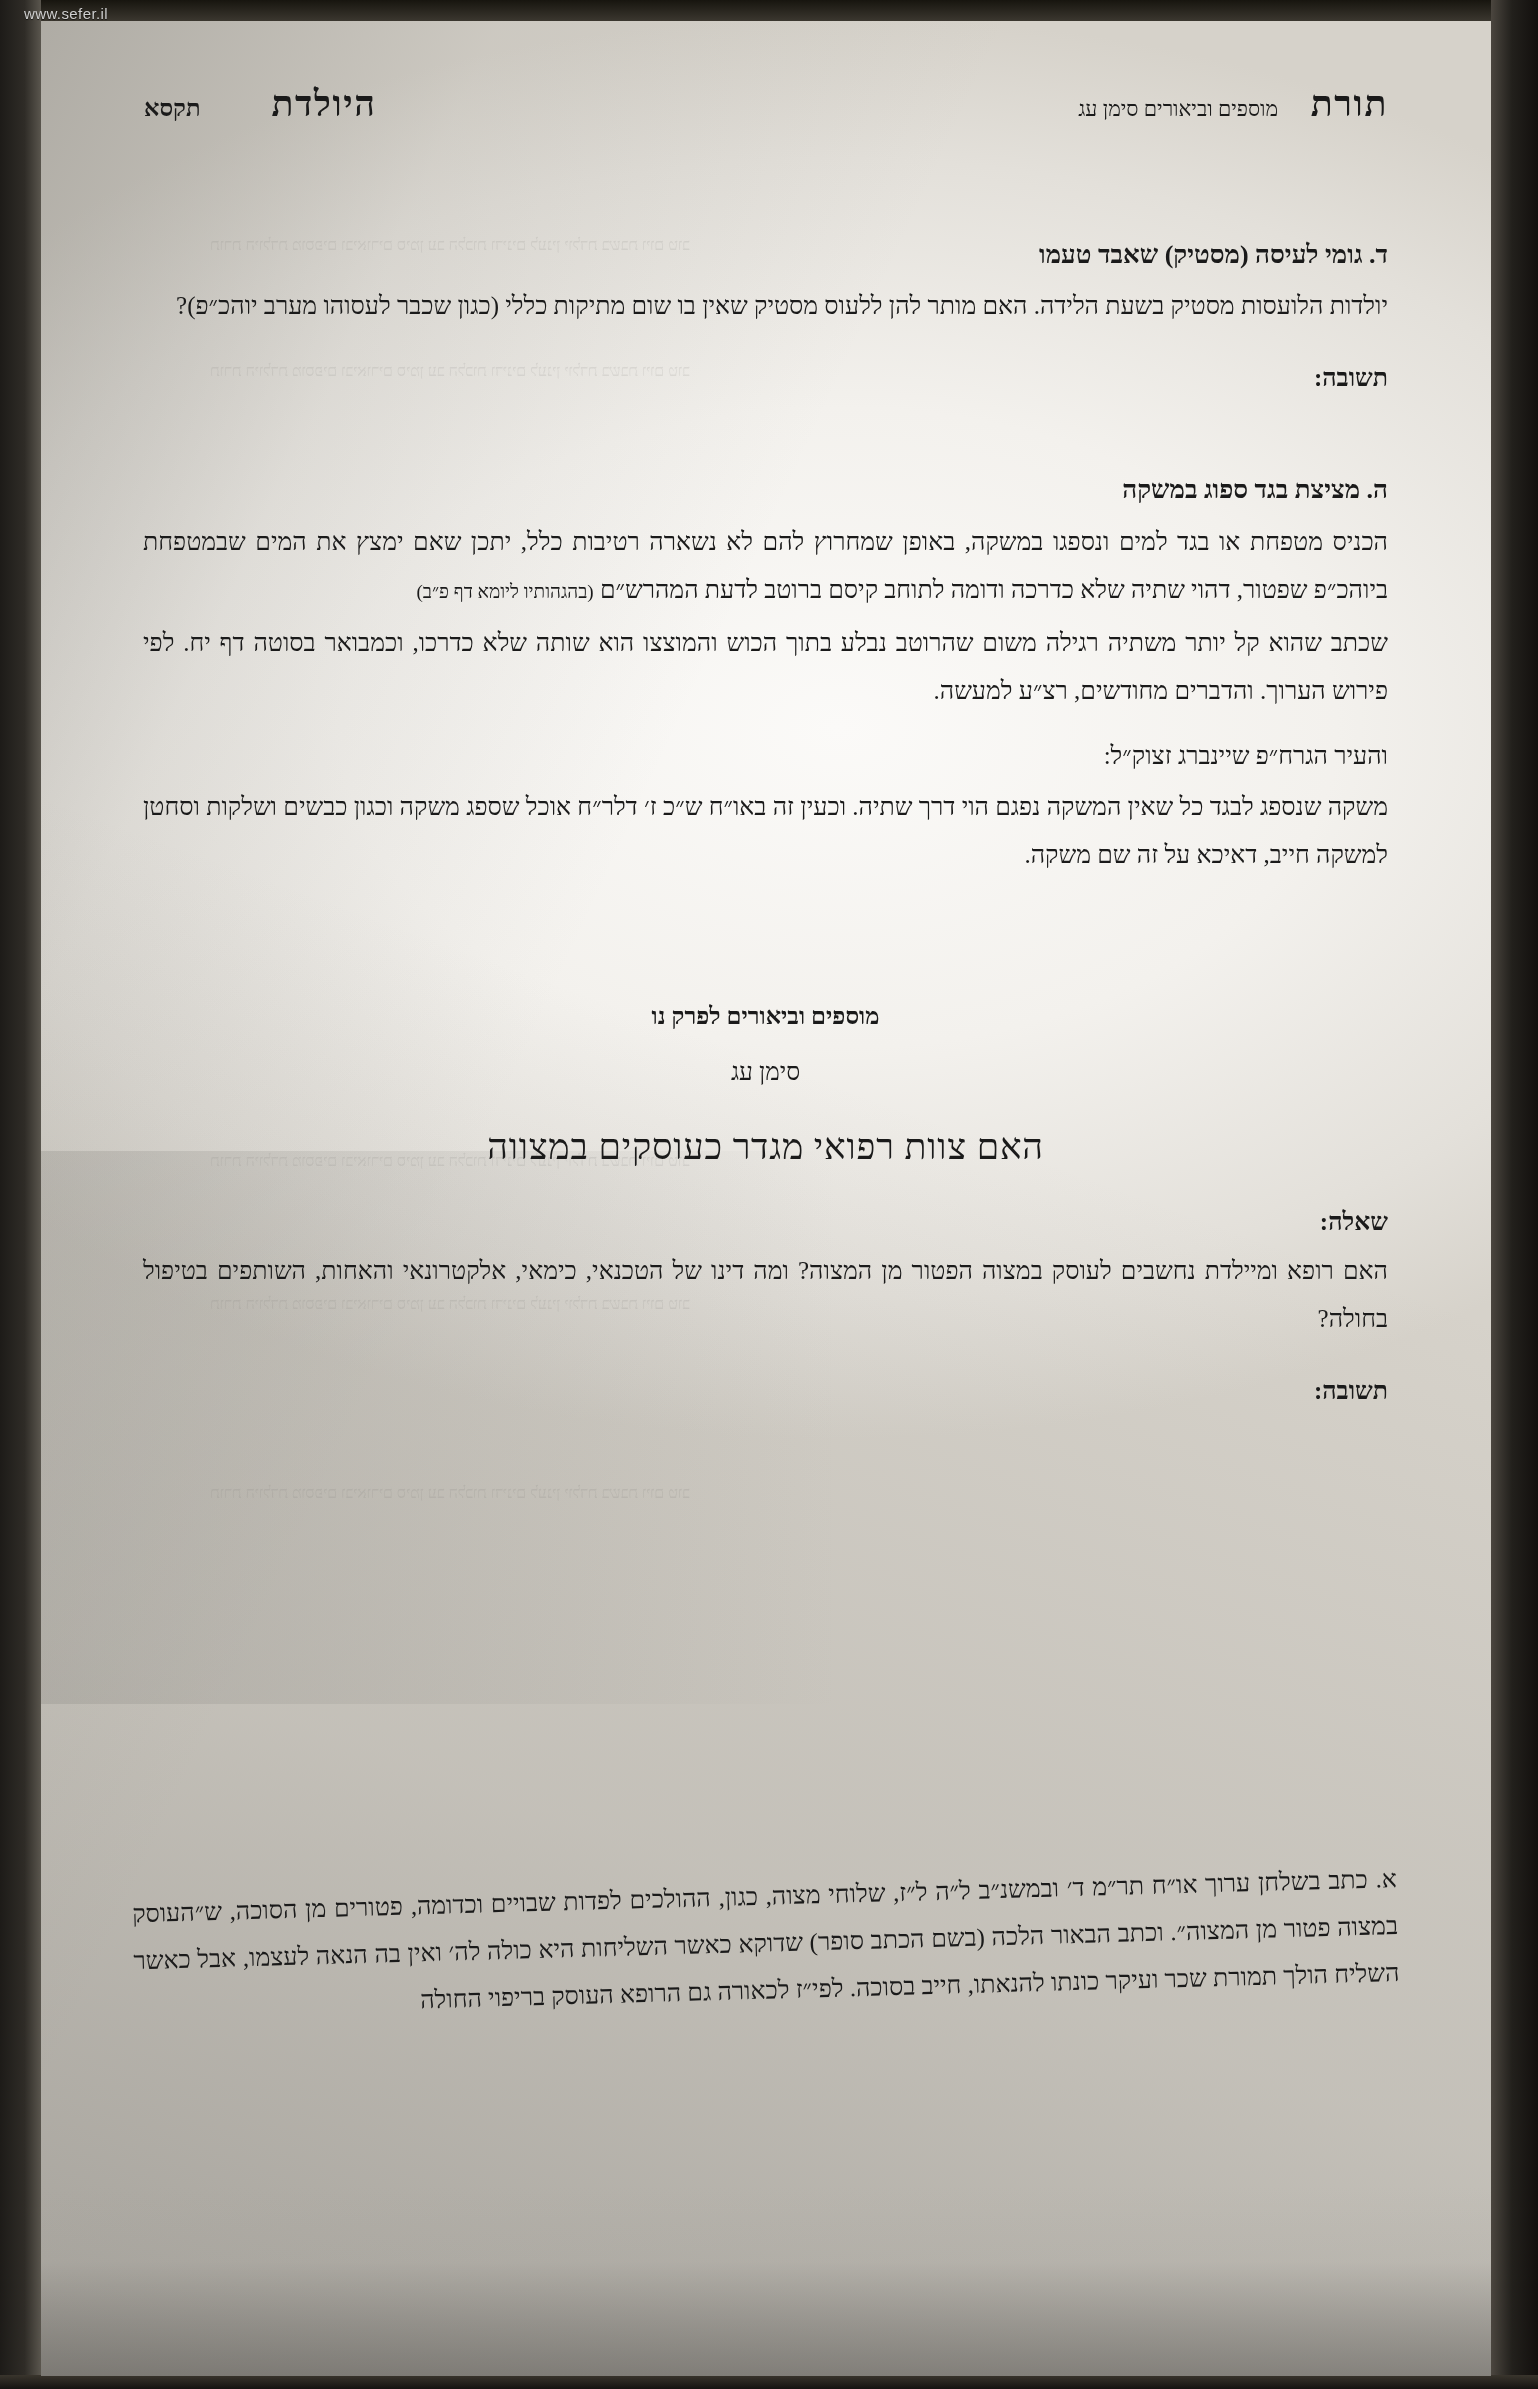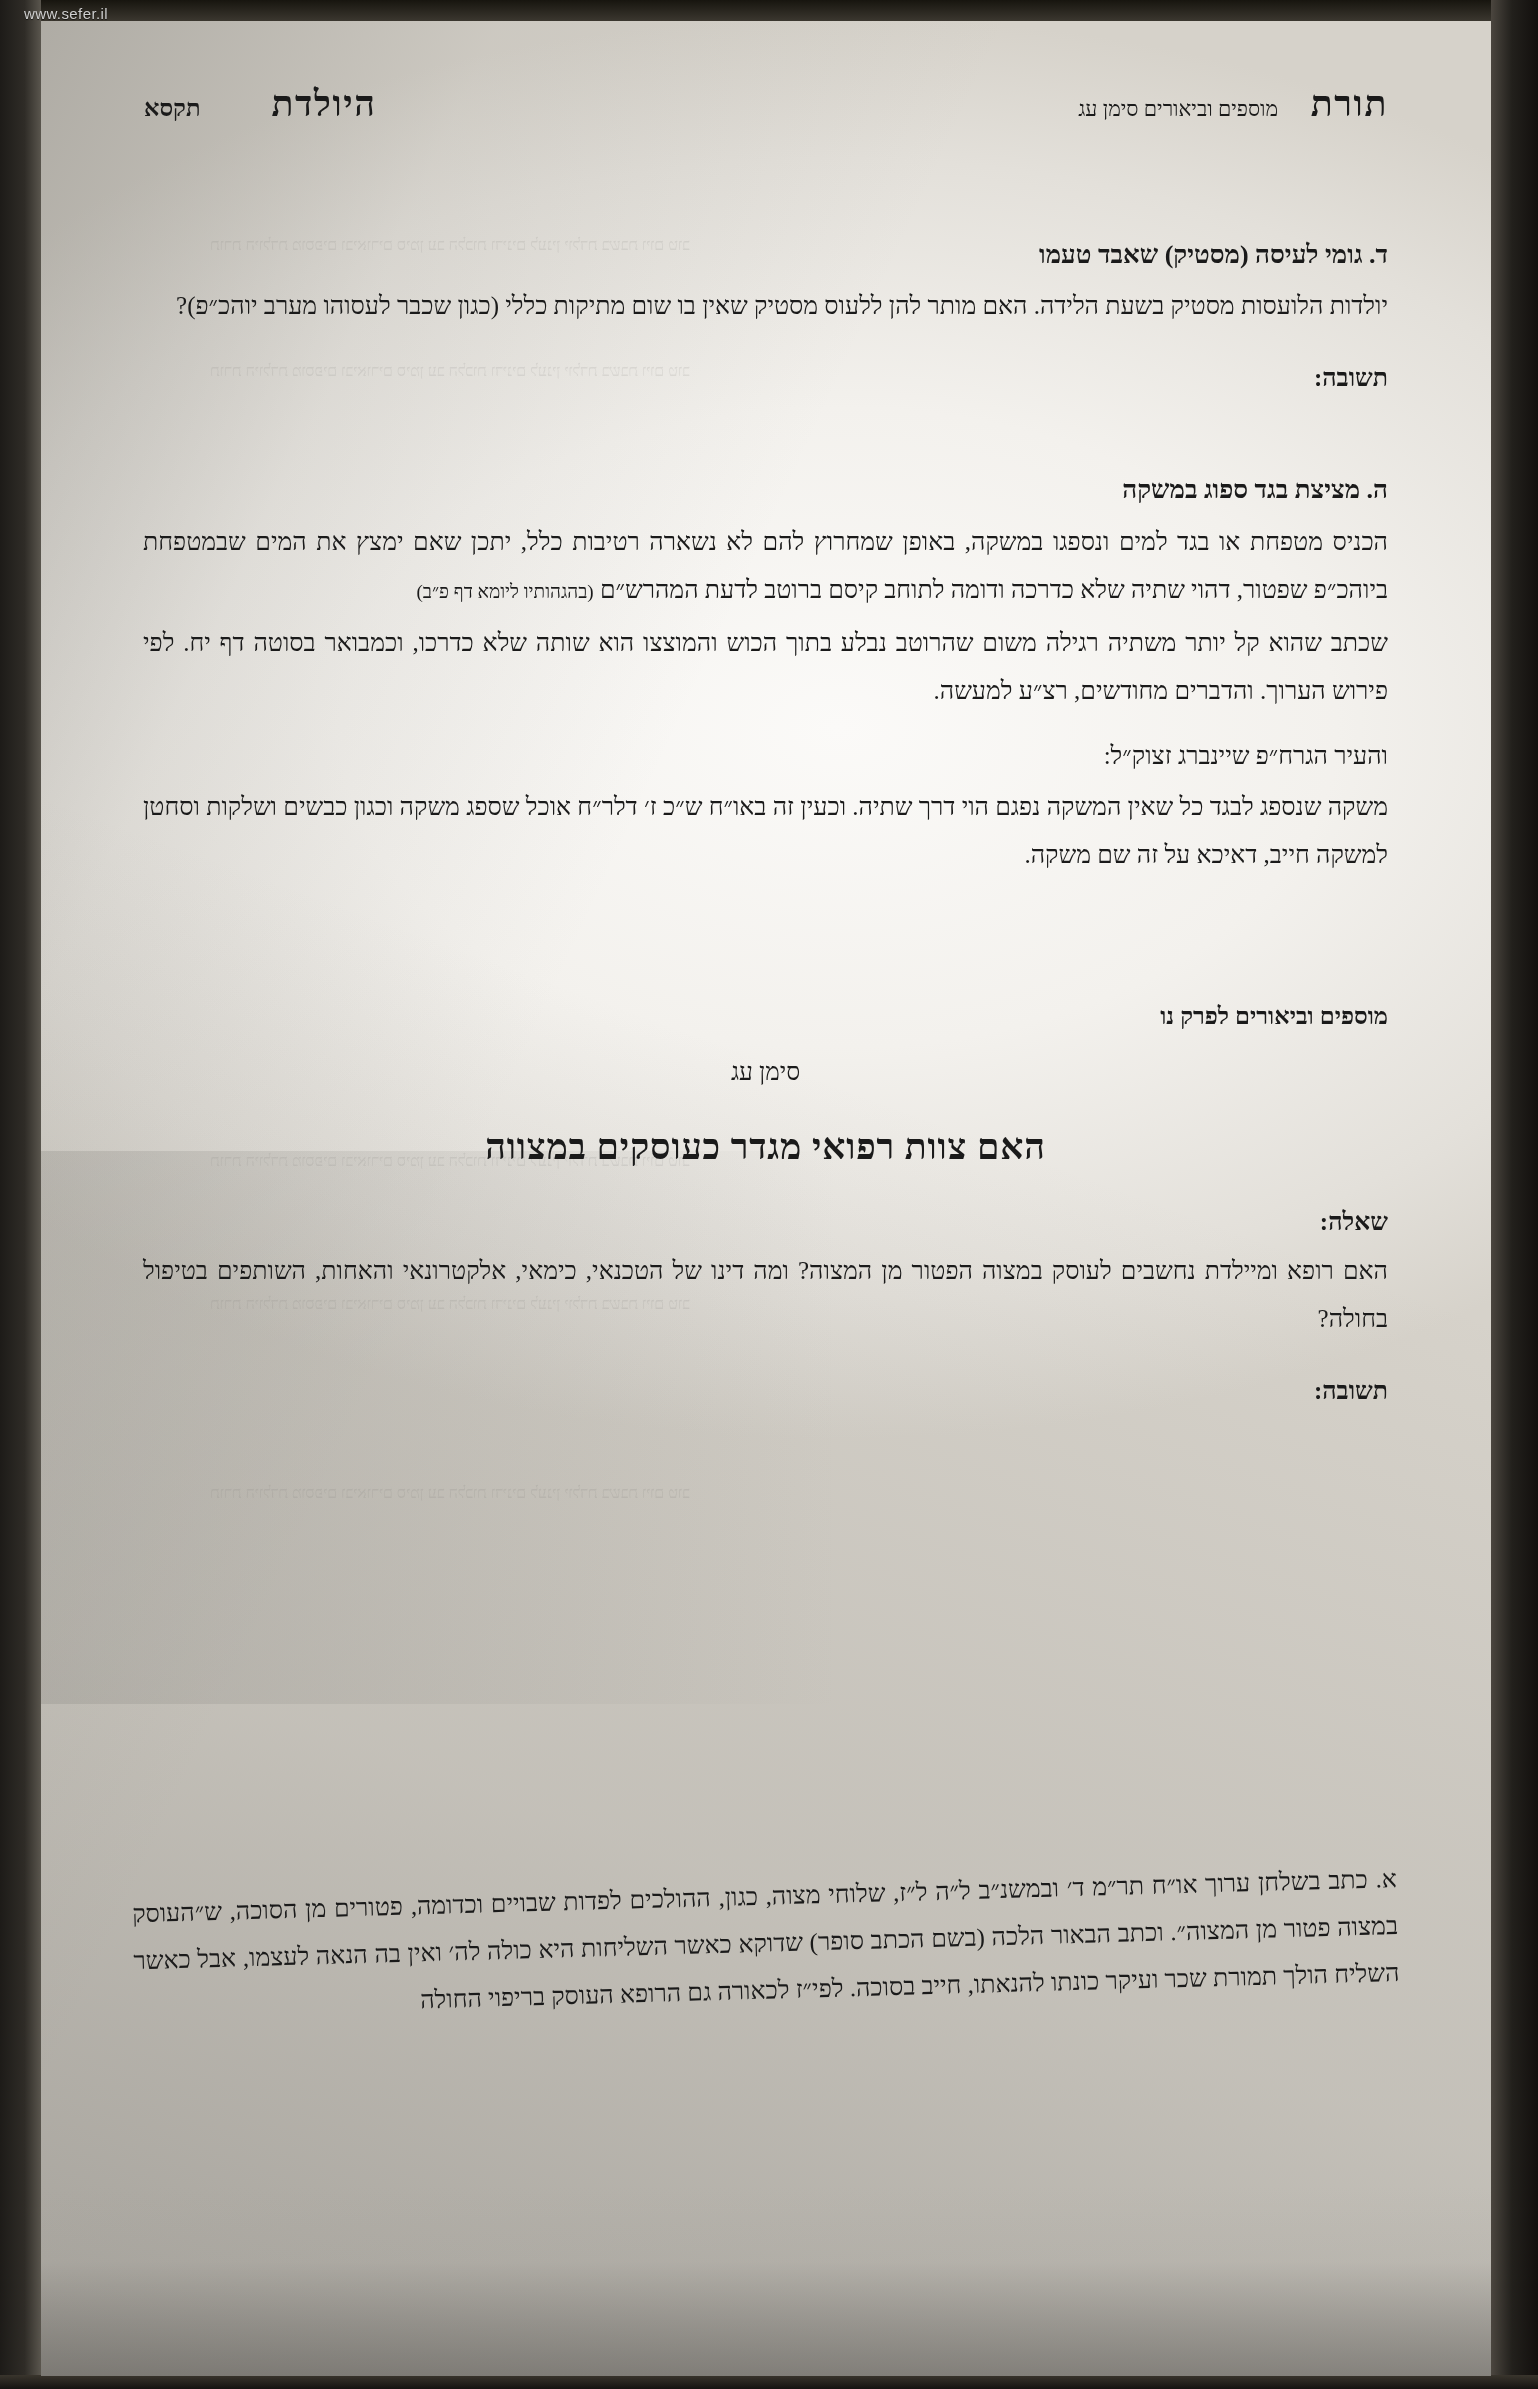--- a/index.html
+++ b/index.html
@@ -156,33 +156,33 @@
     font-size: 25px;
     margin-top: 24px;
     margin-bottom: 1.6px;
   }
   .gap-md { height: 55px; }
   .gap-lg { height: 95px; }
   .small {
     font-size: 19px;
   }
   .subhead-center {
-    text-align: right;
+    text-align: center;
     font-weight: bold;
     font-size: 24px;
     margin-top: 14.2px;
   }
   .simanline {
     text-align: center;
     font-size: 24.5px;
     margin-top: 8px;
   }
   .bigtitle {
     text-align: center;
-    font-weight: bold;
+    font-weight: normal;
     font-size: 36px;
     letter-spacing: 0.8px;
     margin-top: 27px;
     margin-bottom: 27px;
   }
 
   
   .tail {
     position: absolute;
     top: 1834px;

